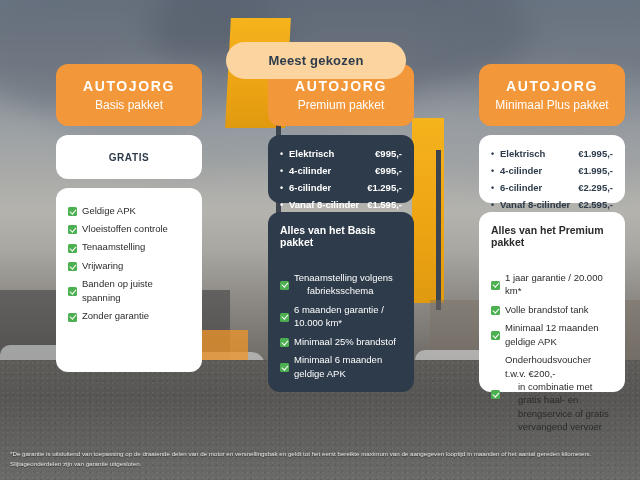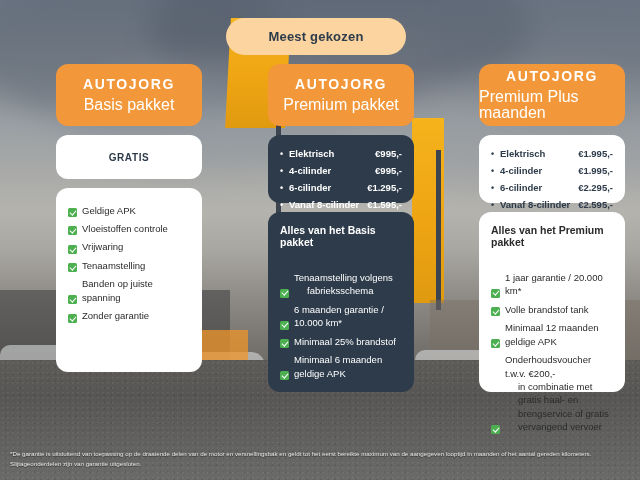--- a/index.html
+++ b/index.html
@@ -108,21 +108,21 @@
     padding-left: 42px;
   }
   .col-basis   { left: 14px; }
   .col-premium { left: 226px; }
   .col-plus    { left: 437px; }
 
   
   .badge {
     position: absolute;
     left: 226px;
-    top: 18px;
+    top: 42px;
     width: 180px;
     height: 37px;
     background: #fbd4a0;
     border-radius: 19px;
     display: flex;
     align-items: center;
     justify-content: center;
     font-size: 13px;
     font-weight: bold;
     color: #2d3b4a;
@@ -144,21 +144,21 @@
     z-index: 3;
   }
   .brand {
     font-size: 14px;
     font-weight: bold;
     letter-spacing: 1.6px;
     line-height: 1;
     margin-bottom: 6px;
   }
   .pkg-name {
-    font-size: 16px;
+    font-size: 12px;
     font-weight: normal;
     line-height: 1;
   }
 
   
   .price-box {
     margin-top: 9px;
     border-radius: 12px;
     padding: 10px 12px 11px 12px;
     position: relative;
@@ -210,21 +210,21 @@
 
   .feature-title {
     font-size: 10.5px;
     font-weight: bold;
     line-height: 1.1;
     margin-bottom: 20px;
   }
 
   .feature-item {
     display: flex;
-    align-items: flex-end;
+    align-items: center;
     font-size: 9.5px;
     line-height: 1.42;
     padding: 2.5px 0;
   }
   .check {
     flex: 0 0 9px;
     width: 9px;
     height: 9px;
     margin-top: 2px;
     margin-right: 5px;
@@ -307,25 +307,25 @@
       <div class="feature-item">
         <span class="check"></span>
         <span class="ftext">Geldige APK</span>
       </div>
       <div class="feature-item">
         <span class="check"></span>
         <span class="ftext">Vloeistoffen controle</span>
       </div>
       <div class="feature-item">
         <span class="check"></span>
+        <span class="ftext">Tenaamstelling</span>
+      </div>
+      <div class="feature-item">
+        <span class="check"></span>
         <span class="ftext">Vrijwaring</span>
-      </div>
-      <div class="feature-item">
-        <span class="check"></span>
-        <span class="ftext">Tenaamstelling</span>
       </div>
       <div class="feature-item">
         <span class="check"></span>
         <span class="ftext">Banden op juiste spanning</span>
       </div>
       <div class="feature-item">
         <span class="check"></span>
         <span class="ftext">Zonder garantie</span>
       </div>
     </div>
@@ -380,21 +380,21 @@
       <div class="feature-item">
         <span class="check"></span>
         <span class="ftext">Minimaal 6 maanden geldige APK</span>
       </div>
     </div>
   </div>
 
   <div class="column col-plus">
     <div class="card-header">
       <div class="brand">AUTOJORG</div>
-      <div class="pkg-name">Premium Plus maanden</div>
+      <div class="pkg-name">Minimaal Plus pakket</div>
     </div>
 
     <div class="price-box light">
       <div class="price-row">
         <span class="dot">•</span>
         <span class="label">Elektrisch</span>
         <span class="amount">€1.995,-</span>
       </div>
       <div class="price-row">
         <span class="dot">•</span>

